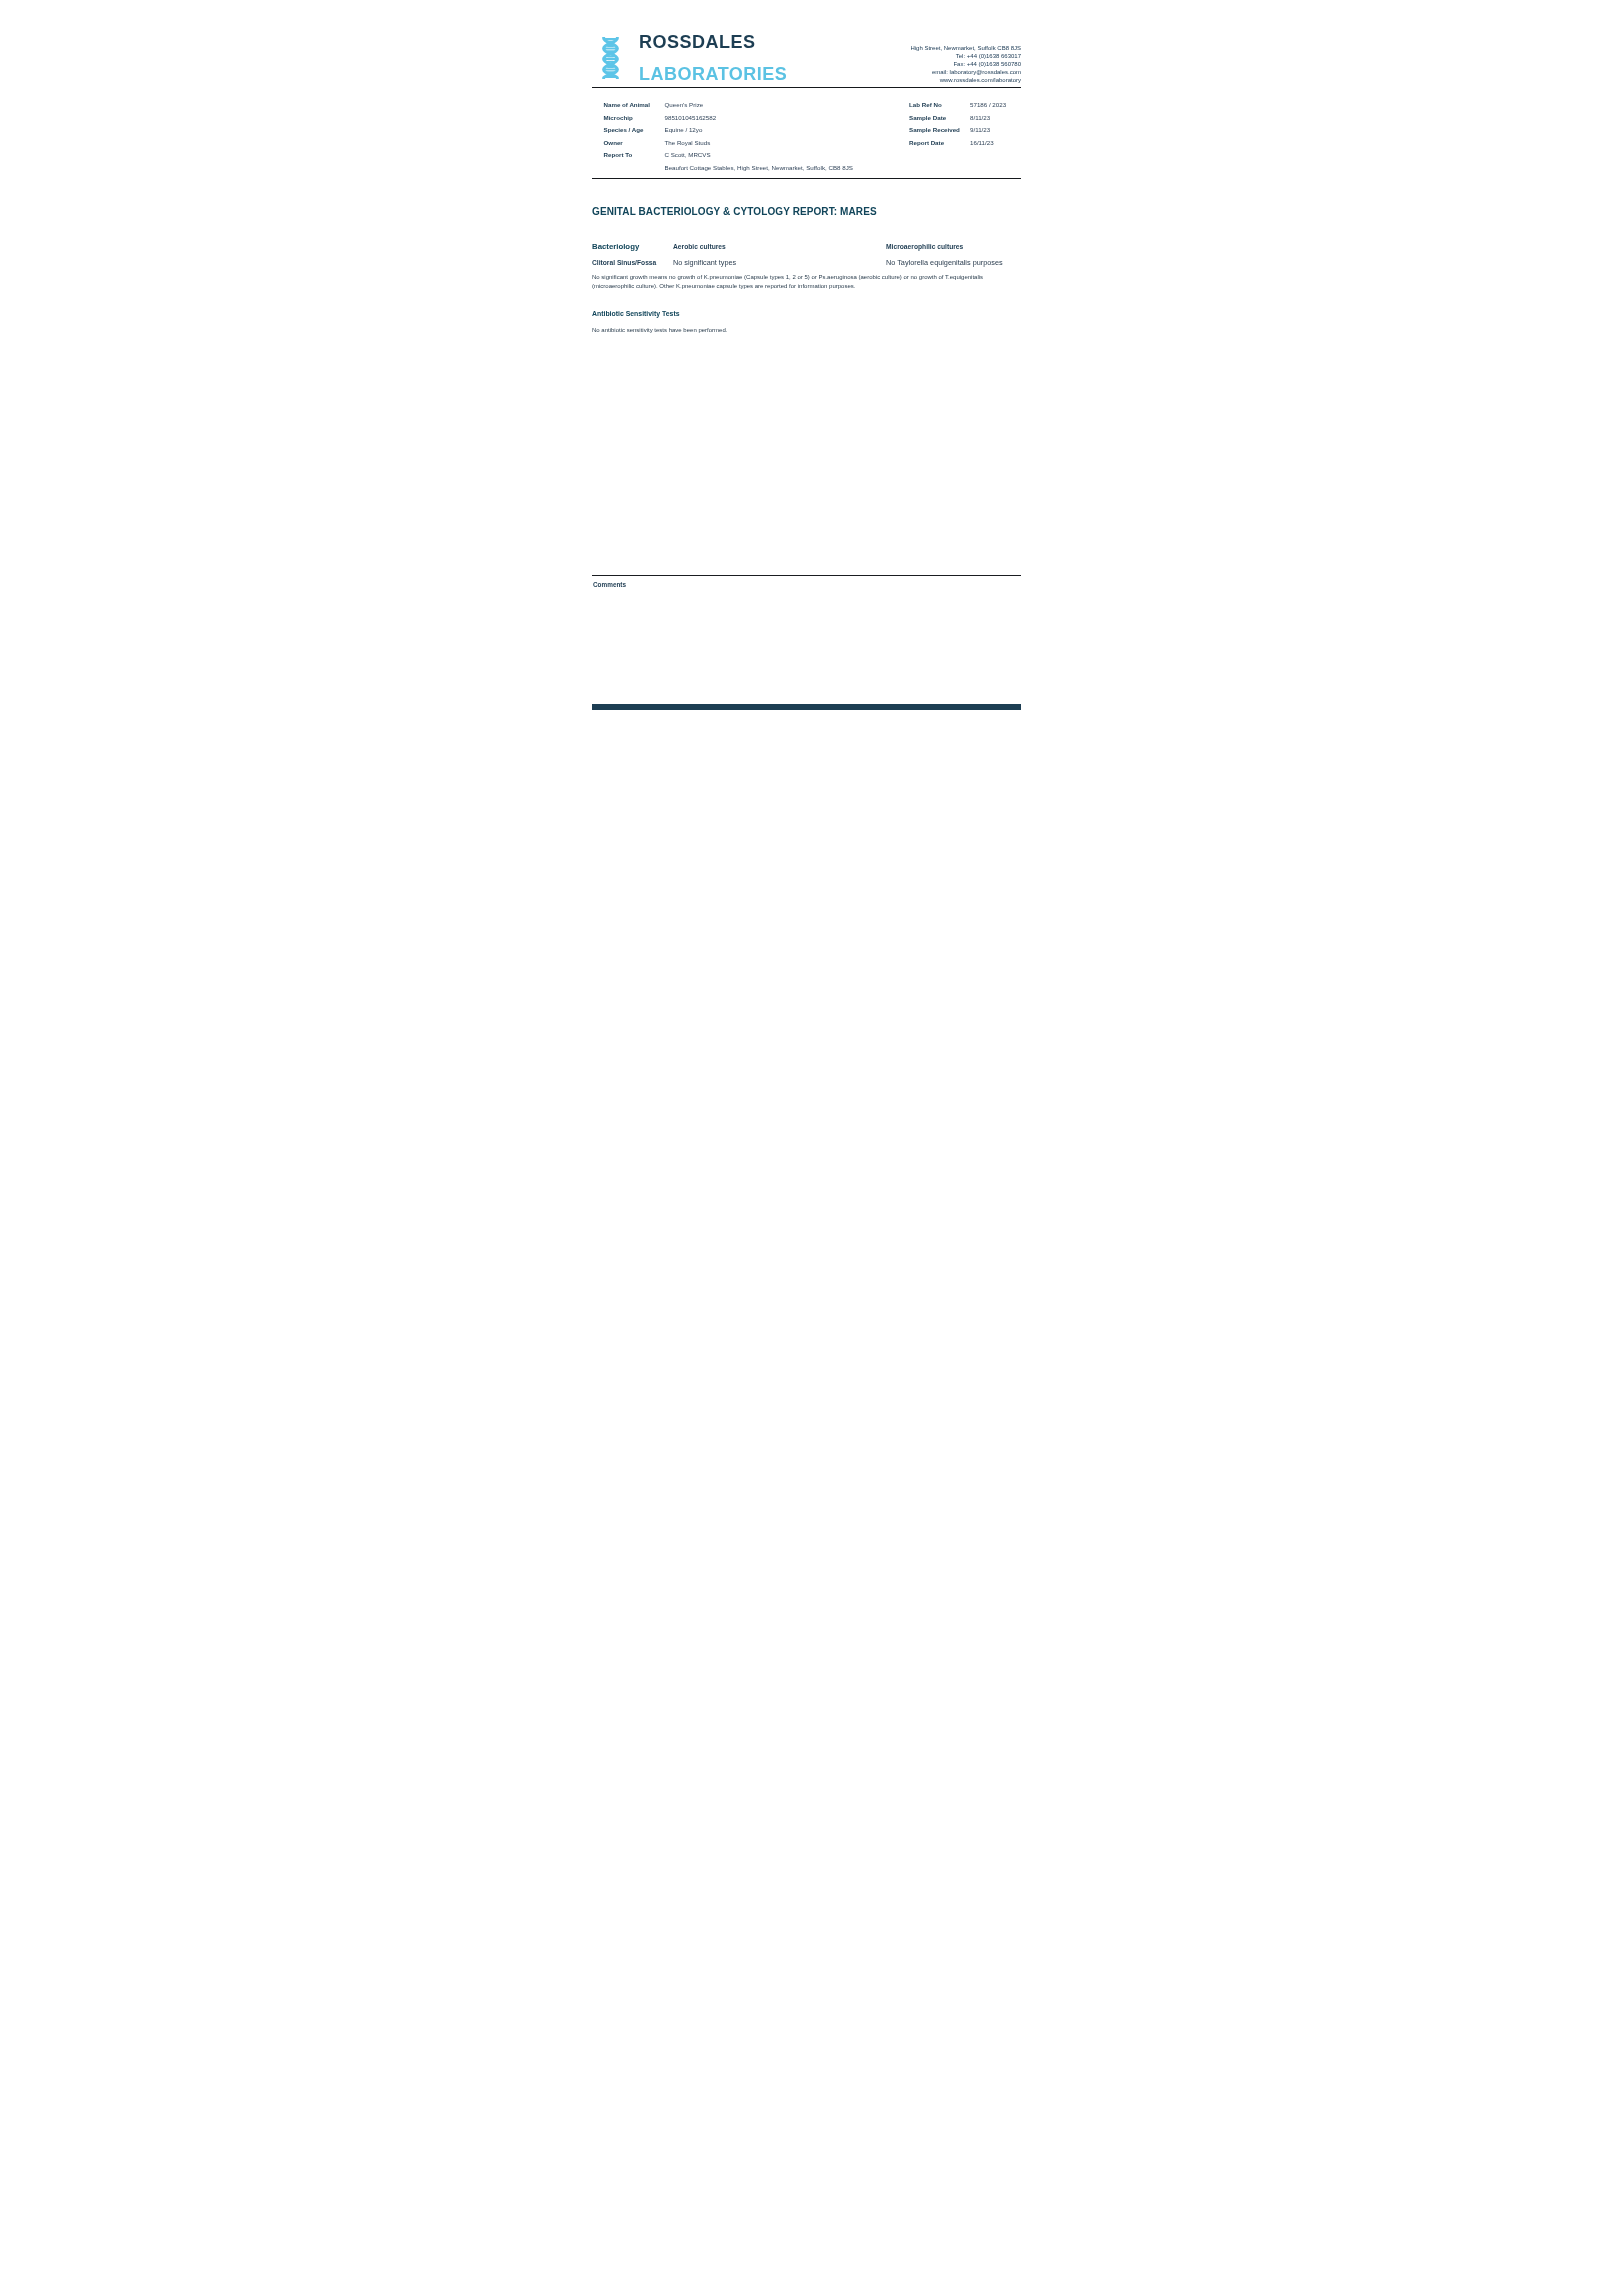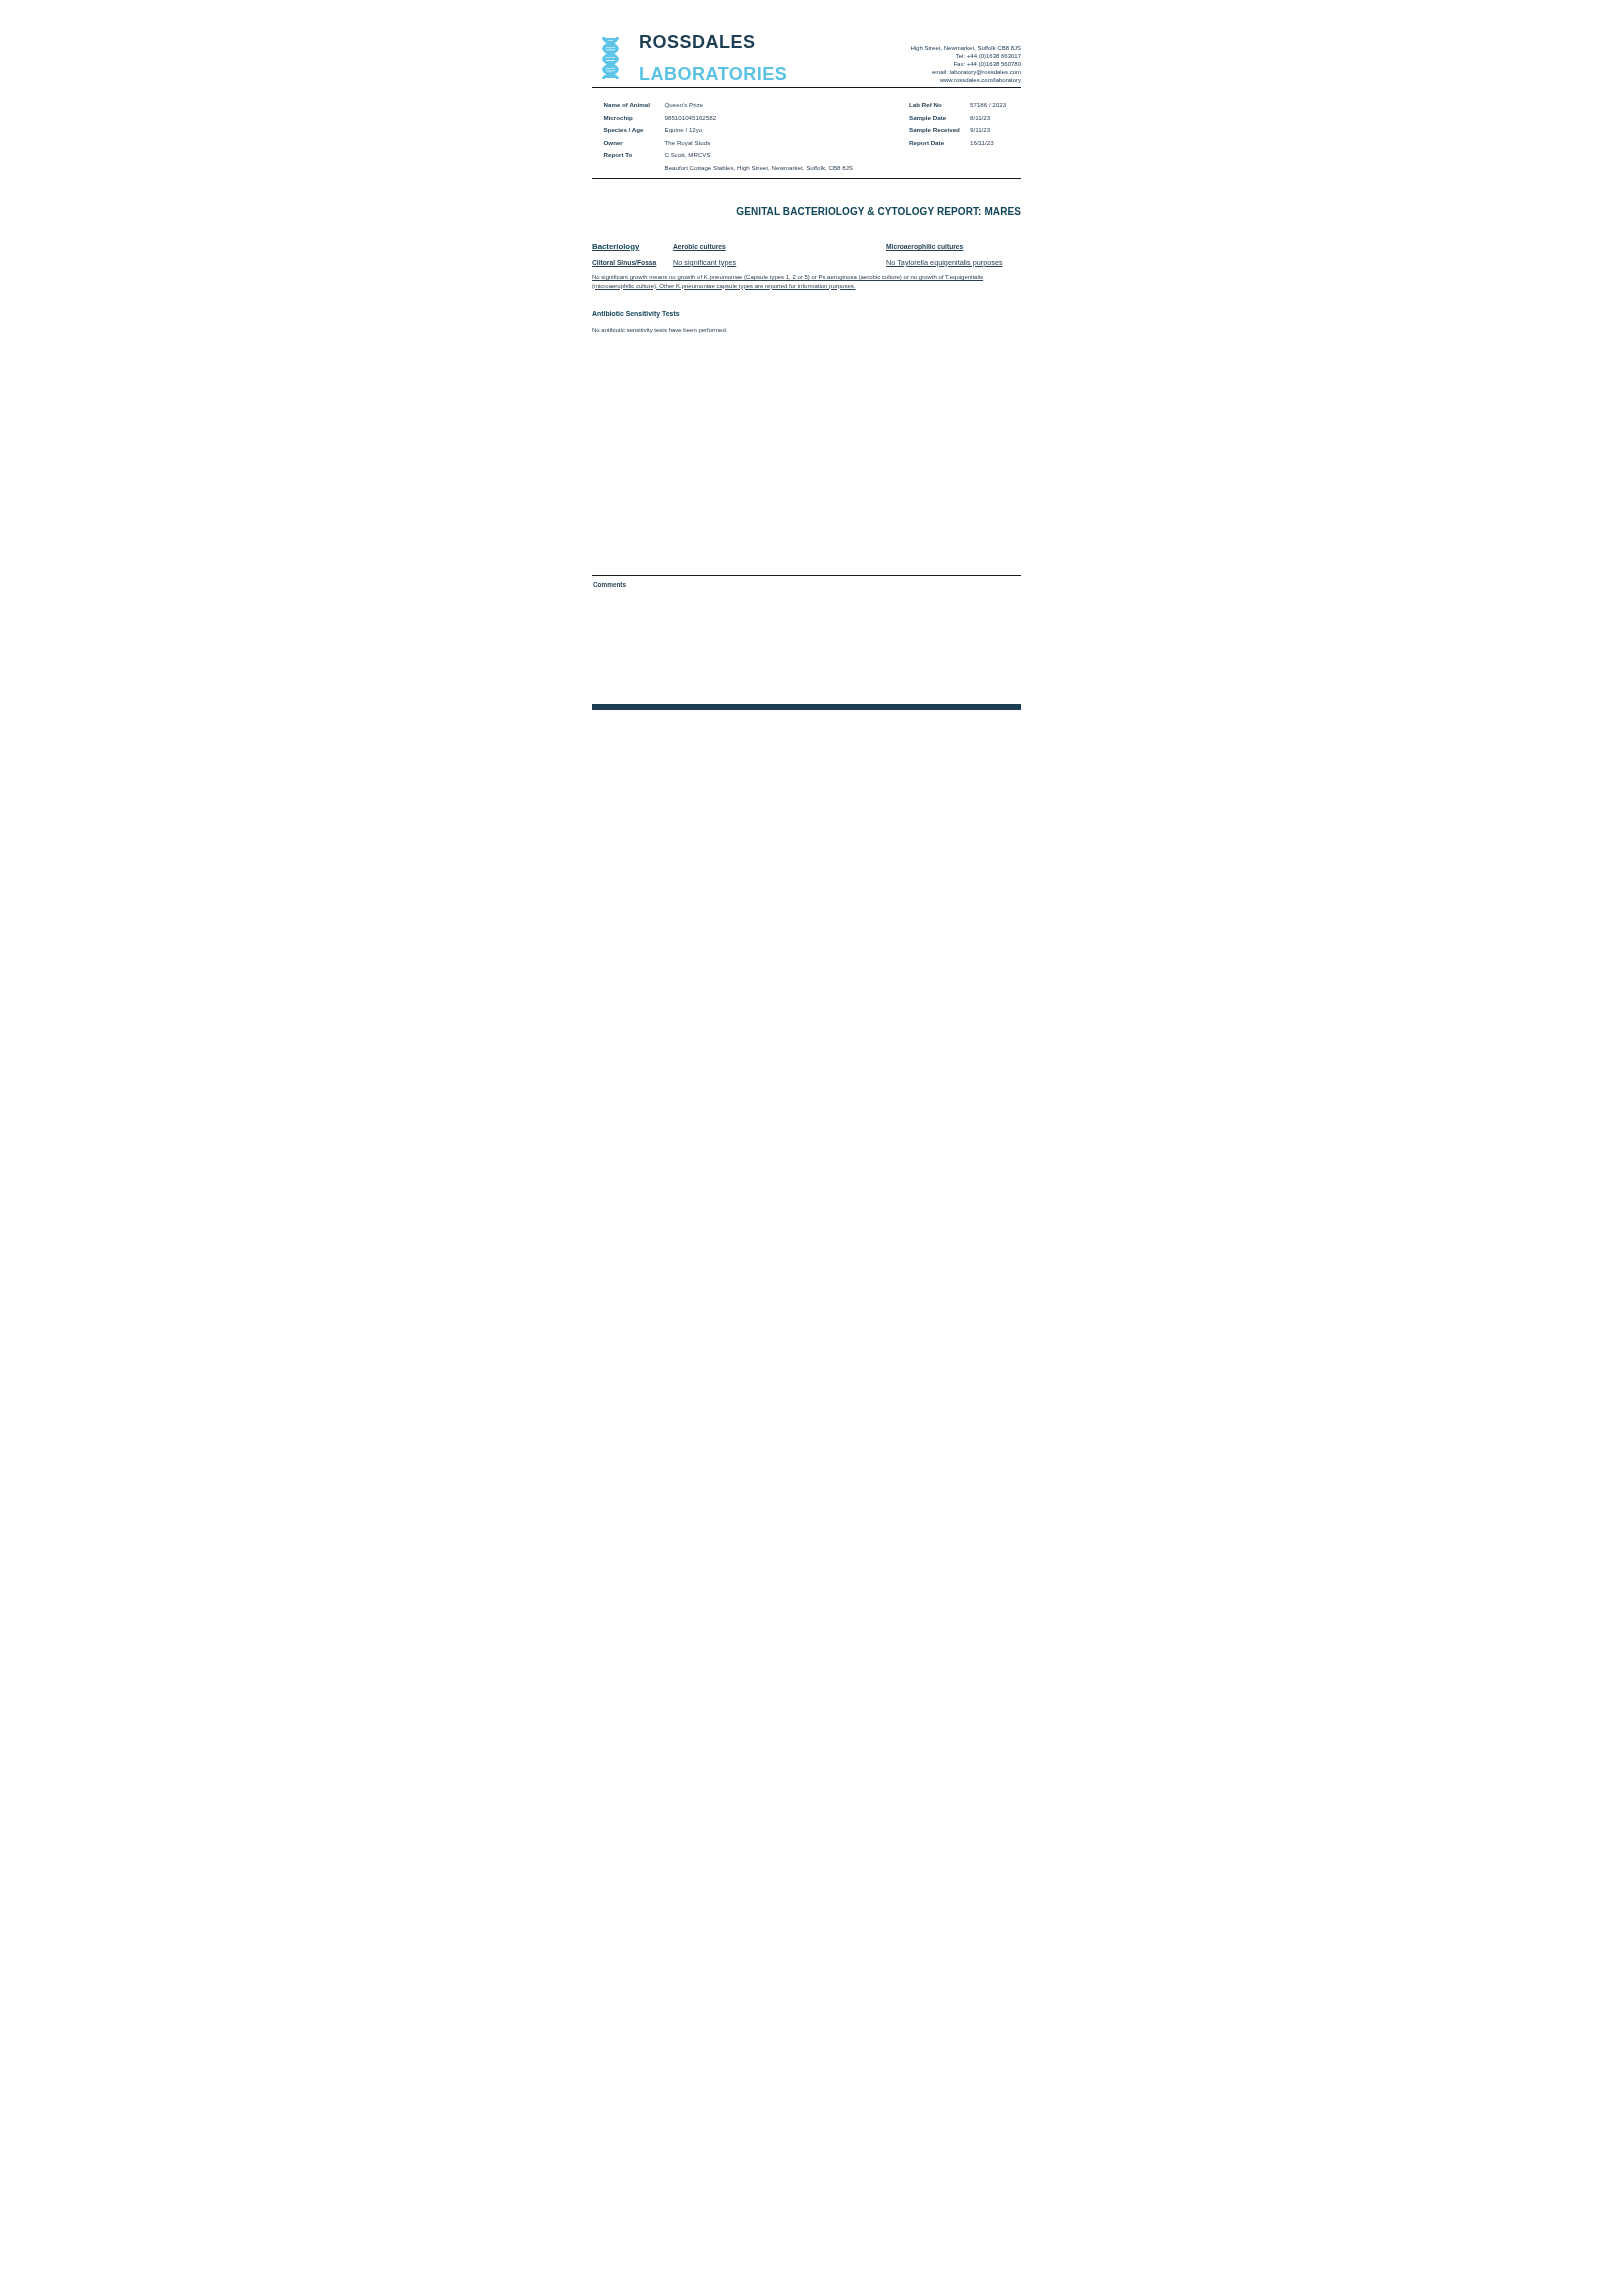--- a/index.html
+++ b/index.html
@@ -50,27 +50,27 @@
   .info { position: absolute; left: 34px; right: 42px; top: 101px; font-size: 6.2px; }
   .info .row { display: flex; align-items: flex-start; height: 12.6px; }
   .info .label { font-weight: 700; color: #1e3c52; width: 61px; flex: 0 0 61px; }
   .info .value { color: #32455a; }
   .info-left { position: absolute; left: 11.5px; top: 0; width: 285px; }
   .info-right { position: absolute; left: 317px; top: 0; width: 129px; }
 
   
   .title {
     position: absolute; left: 34px; right: 42px; top: 206px;
-    text-align: right;
+    text-align: left;
     font-size: 10px; font-weight: 700; letter-spacing: 0.1px;
     color: #11455a;
   }
 
   
-  .bacteriology { position: absolute; left: 34px; right: 42px; top: 242px; text-decoration: underline; }
+  .bacteriology { position: absolute; left: 34px; right: 42px; top: 242px; }
   .bact-grid {
     display: grid;
     grid-template-columns: 81px 213px 1fr;
     align-items: baseline;
     row-gap: 6.9px;
   }
   .sec-heading { font-size: 7.8px; font-weight: 700; color: #11455a; }
   .col-head { font-size: 6.7px; font-weight: 700; color: #1e3c52; }
   .row-label { font-size: 6.7px; font-weight: 700; color: #1e3c52; }
   .result { font-size: 7.3px; color: #2c3e50; }

